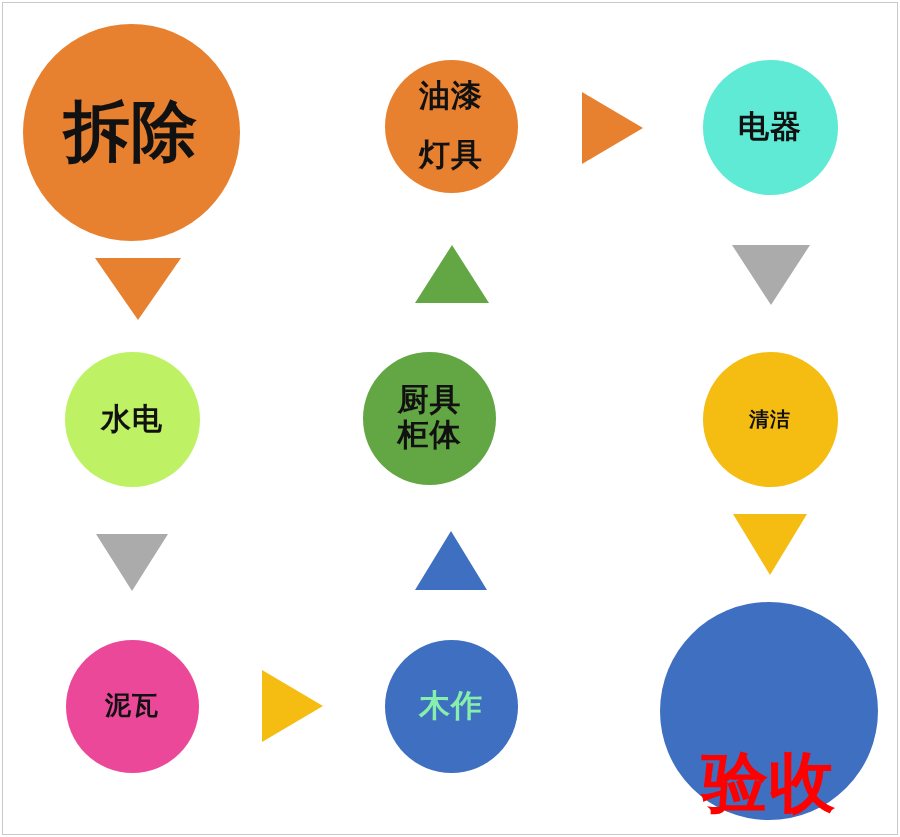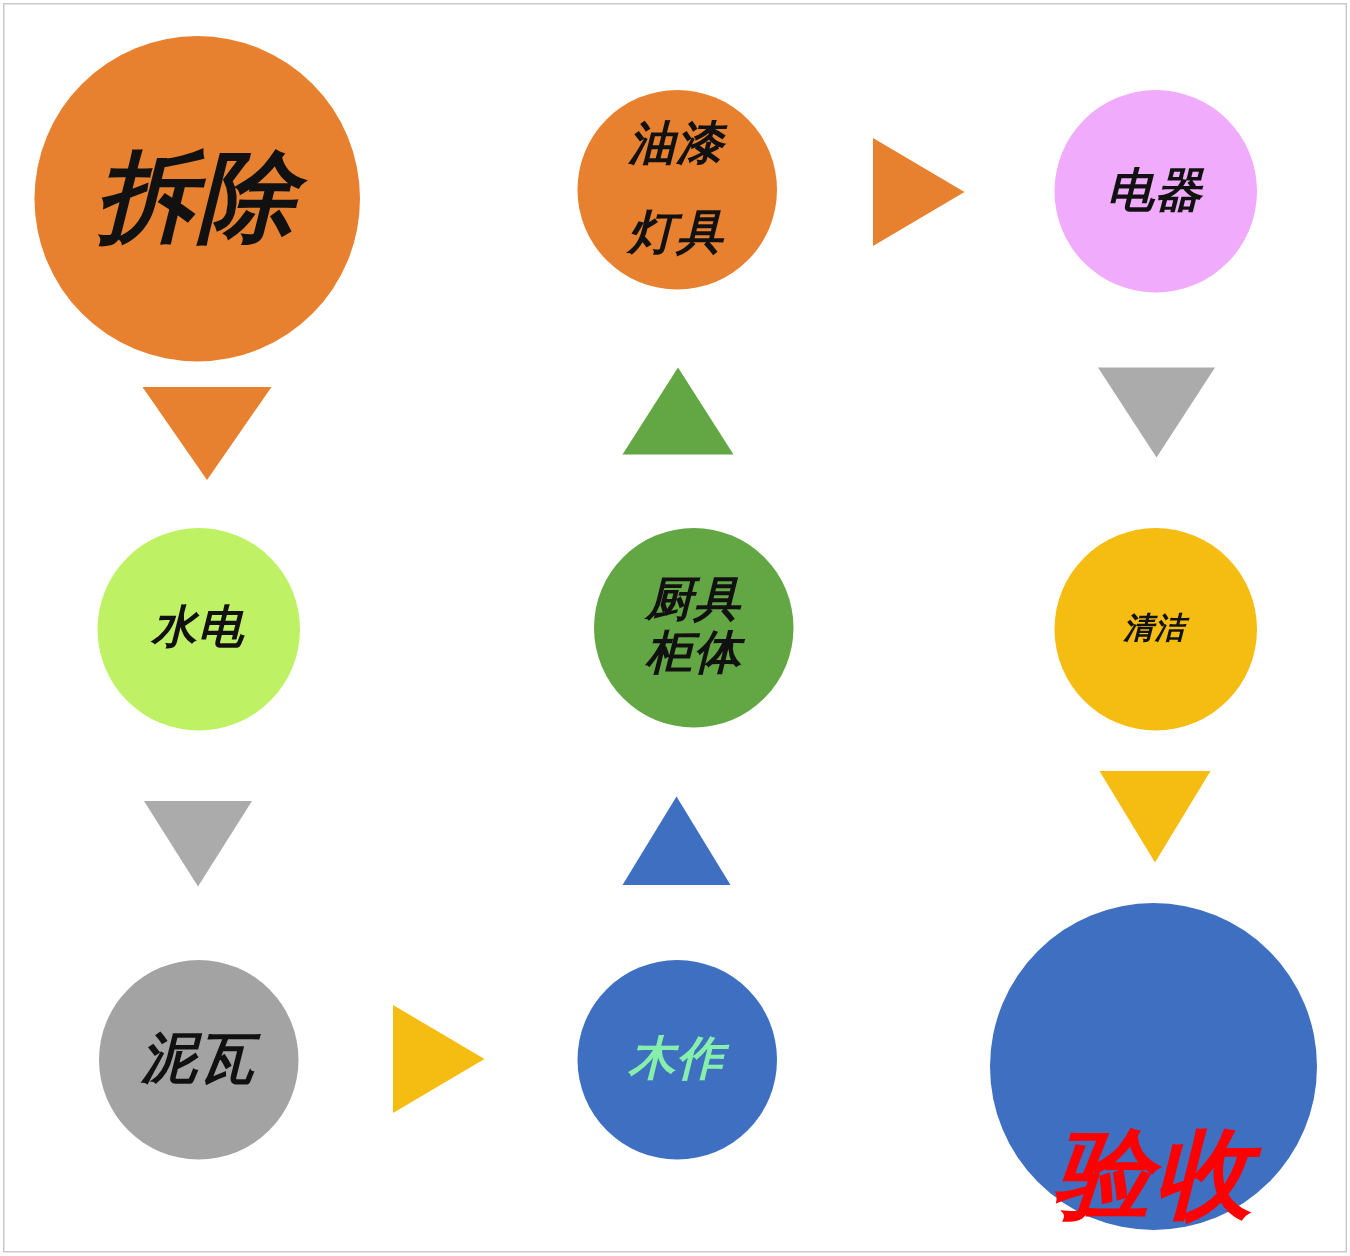--- a/index.html
+++ b/index.html
@@ -31,21 +31,20 @@
     display:flex;
     flex-direction:column;
     align-items:center;
     justify-content:center;
     text-align:center;
     line-height:1.12;
     font-weight:700;
     letter-spacing:1px;
     color:#111111;
     box-sizing:border-box;
-    font-style:italic;
   }
   .node .line{display:block;white-space:nowrap;}
   .tri{position:absolute;width:0;height:0;}
   .lbl-hidden{position:absolute;width:1px;height:1px;overflow:hidden;clip:rect(0 0 0 0);}
 </style>
 </head>
 <body>
 
 <div id="canvas">
   <div id="frame"></div>
@@ -61,34 +60,34 @@
       <div class="tri" style="left: 733px; top: 514px; border-left: 37.5px solid transparent; border-right: 37.5px solid transparent; border-top: 61px solid rgb(245, 188, 18);"></div>
     </div>
   <div id="layer-nodes">
       <div class="node" style="left: 22.5px; top: 23.5px; width: 217px; height: 217px; background: rgb(232, 129, 47); color: rgb(17, 17, 17); font-size: 66px;">
         <span class="line">拆除</span>
       </div>
       <div class="node" style="left: 384.5px; top: 59.5px; width: 133px; height: 133px; background: rgb(232, 129, 47); color: rgb(17, 17, 17); font-size: 31px; gap: 24px;">
         <span class="line">油漆</span>
         <span class="line">灯具</span>
       </div>
-      <div class="node" style="left: 702.5px; top: 59.5px; width: 135px; height: 135px; background: #f0abfc; color: rgb(17, 17, 17); font-size: 31px;">
+      <div class="node" style="left: 702.5px; top: 59.5px; width: 135px; height: 135px; background: #5eead4; color: rgb(17, 17, 17); font-size: 31px;">
         <span class="line">电器</span>
       </div>
       <div class="node" style="left: 64.5px; top: 351.5px; width: 135px; height: 135px; background: #bef264; color: rgb(17, 17, 17); font-size: 30px;">
         <span class="line">水电</span>
       </div>
-      <div class="node" style="left: 396px; top: 351.5px; width: 133px; height: 133px; background: rgb(99, 167, 68); color: rgb(17, 17, 17); font-size: 31px;">
+      <div class="node" style="left: 363px; top: 351.5px; width: 133px; height: 133px; background: rgb(99, 167, 68); color: rgb(17, 17, 17); font-size: 31px;">
         <span class="line">厨具</span>
         <span class="line">柜体</span>
       </div>
       <div class="node" style="left: 702.5px; top: 351.5px; width: 135px; height: 135px; background: rgb(245, 188, 18); color: rgb(17, 17, 17); font-size: 20px;">
         <span class="line">清洁</span>
       </div>
-      <div class="node" style="left: 65.5px; top: 639.5px; width: 133px; height: 133px; background: #a3a3a3; color: rgb(17, 17, 17); font-size: 37px;">
+      <div class="node" style="left: 65.5px; top: 639.5px; width: 133px; height: 133px; background: #ec4899; color: rgb(17, 17, 17); font-size: 26px;">
         <span class="line">泥瓦</span>
       </div>
       <div class="node" style="left: 384.5px; top: 639.5px; width: 133px; height: 133px; background: rgb(62, 111, 192); color: #86efac; font-size: 31px;">
         <span class="line">木作</span>
       </div>
       <div class="node" style="left: 660px; top: 602px; width: 218px; height: 218px; background: rgb(62, 111, 192); color: rgb(255, 0, 0); font-size: 66px; justify-content: flex-end;">
         <span class="line">验收</span>
       </div>
     </div>
 </div>

